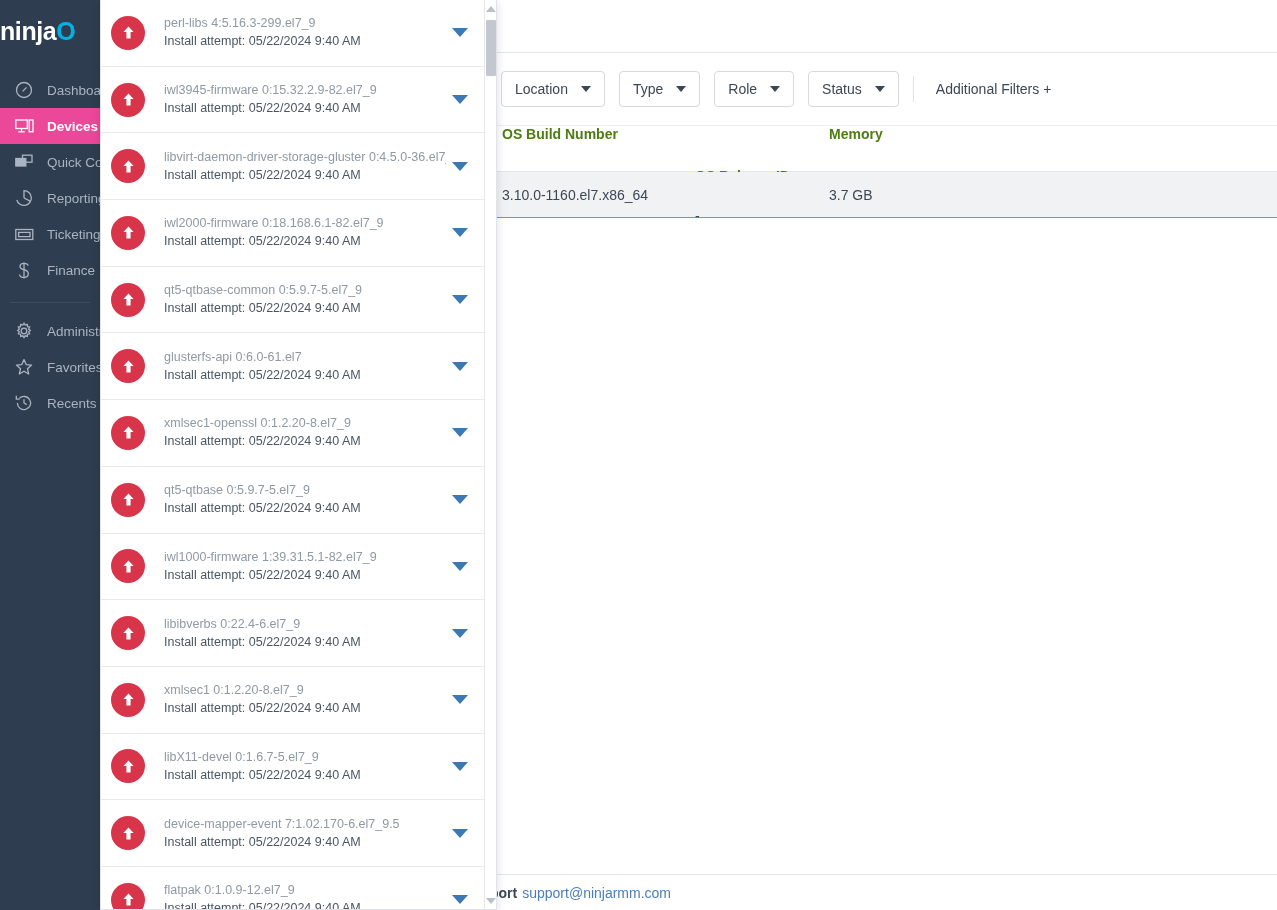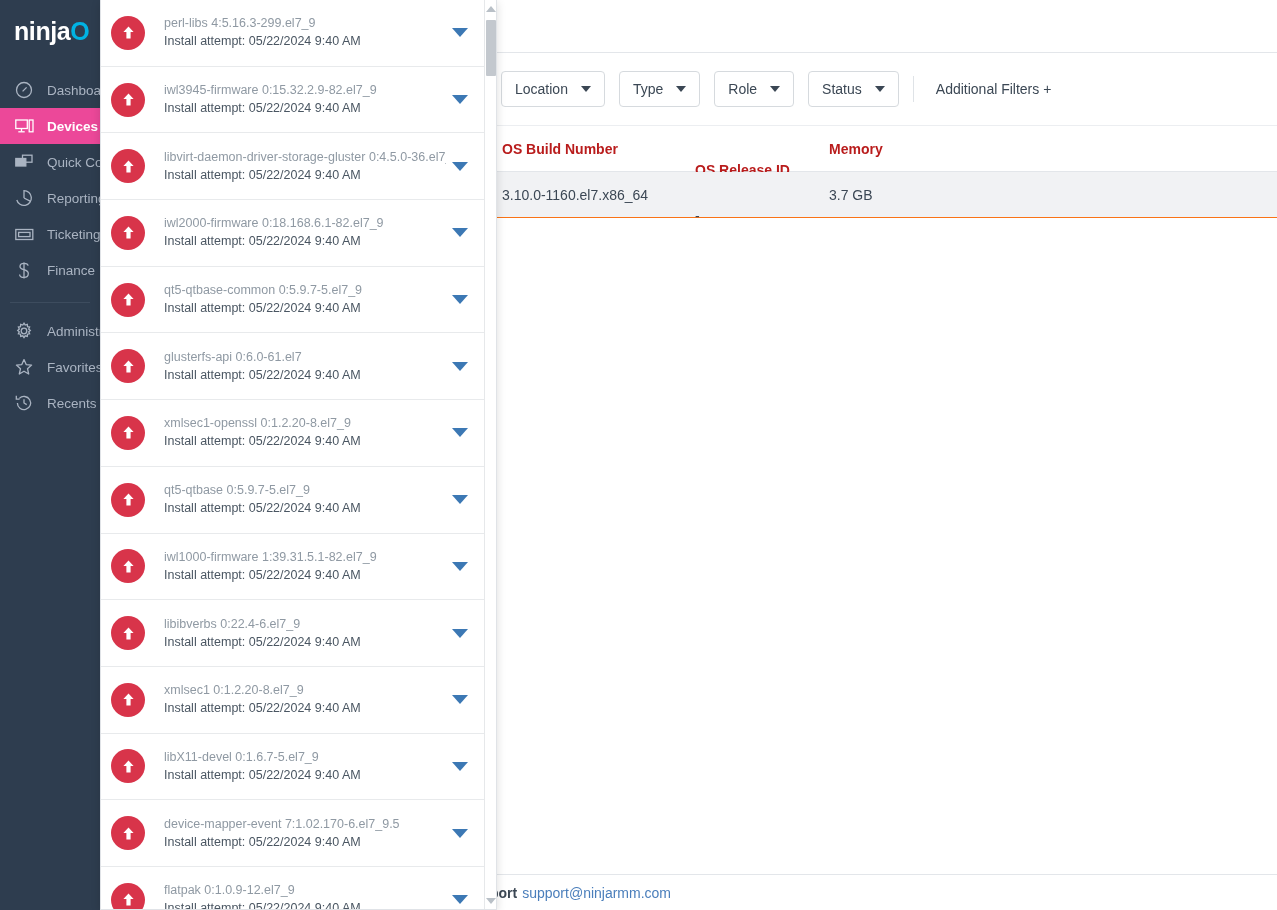--- a/index.html
+++ b/index.html
@@ -11,21 +11,21 @@
   }
   #root { position:relative; width:1277px; height:910px; }
 
   
   .sidebar {
     position:absolute; left:0; top:0; width:100px; height:910px;
     background:#2e3d4f; z-index:5;
   }
   .sidebar-logo {
     height:62px; display:flex; align-items:center;
-    padding-left:14px; color:#ffffff;
+    color:#ffffff;
     font-size:25px; font-weight:700; letter-spacing:-0.4px;
   }
   .sidebar-logo .logo-o {
     color:#00b2e3; font-weight:700;
   }
   .nav-list { margin-top:10px; }
   .nav-item {
     display:flex; align-items:center; height:36px;
     padding-left:13px; color:#aab4c2; font-size:13.5px;
     white-space:nowrap; cursor:pointer;
@@ -65,23 +65,23 @@
   .filter-divider {
     width:1px; height:26px; background:#dfe3e7; margin:0 14px 0 0;
   }
   .additional-filters {
     font-size:14px; color:#3b4754; cursor:pointer; margin-left:8px;
   }
 
   
   .table-wrap { position:relative; }
   .thead {
-    display:flex; align-items:center; height:46px;
+    display:flex; align-items:flex-start; height:46px;
     border-bottom:1px solid #e3e6ea; font-size:14px;
-    color:#b91c1c; font-weight:700; background:#fff;
+    color:#4d7c0f; font-weight:700; background:#fff;
   }
   .trow {
     display:flex; align-items:center; height:46px;
     background:#f1f2f4; font-size:14px; color:#3b4754;
     border-bottom:1px solid #f97316; position:relative;
   }
   .row-marker {
     position:absolute; left:0; top:0; width:22px; height:100%;
     background:#e3e5e8;
     clip-path:polygon(0 0, 60% 0, 100% 50%, 60% 100%, 0 100%);

